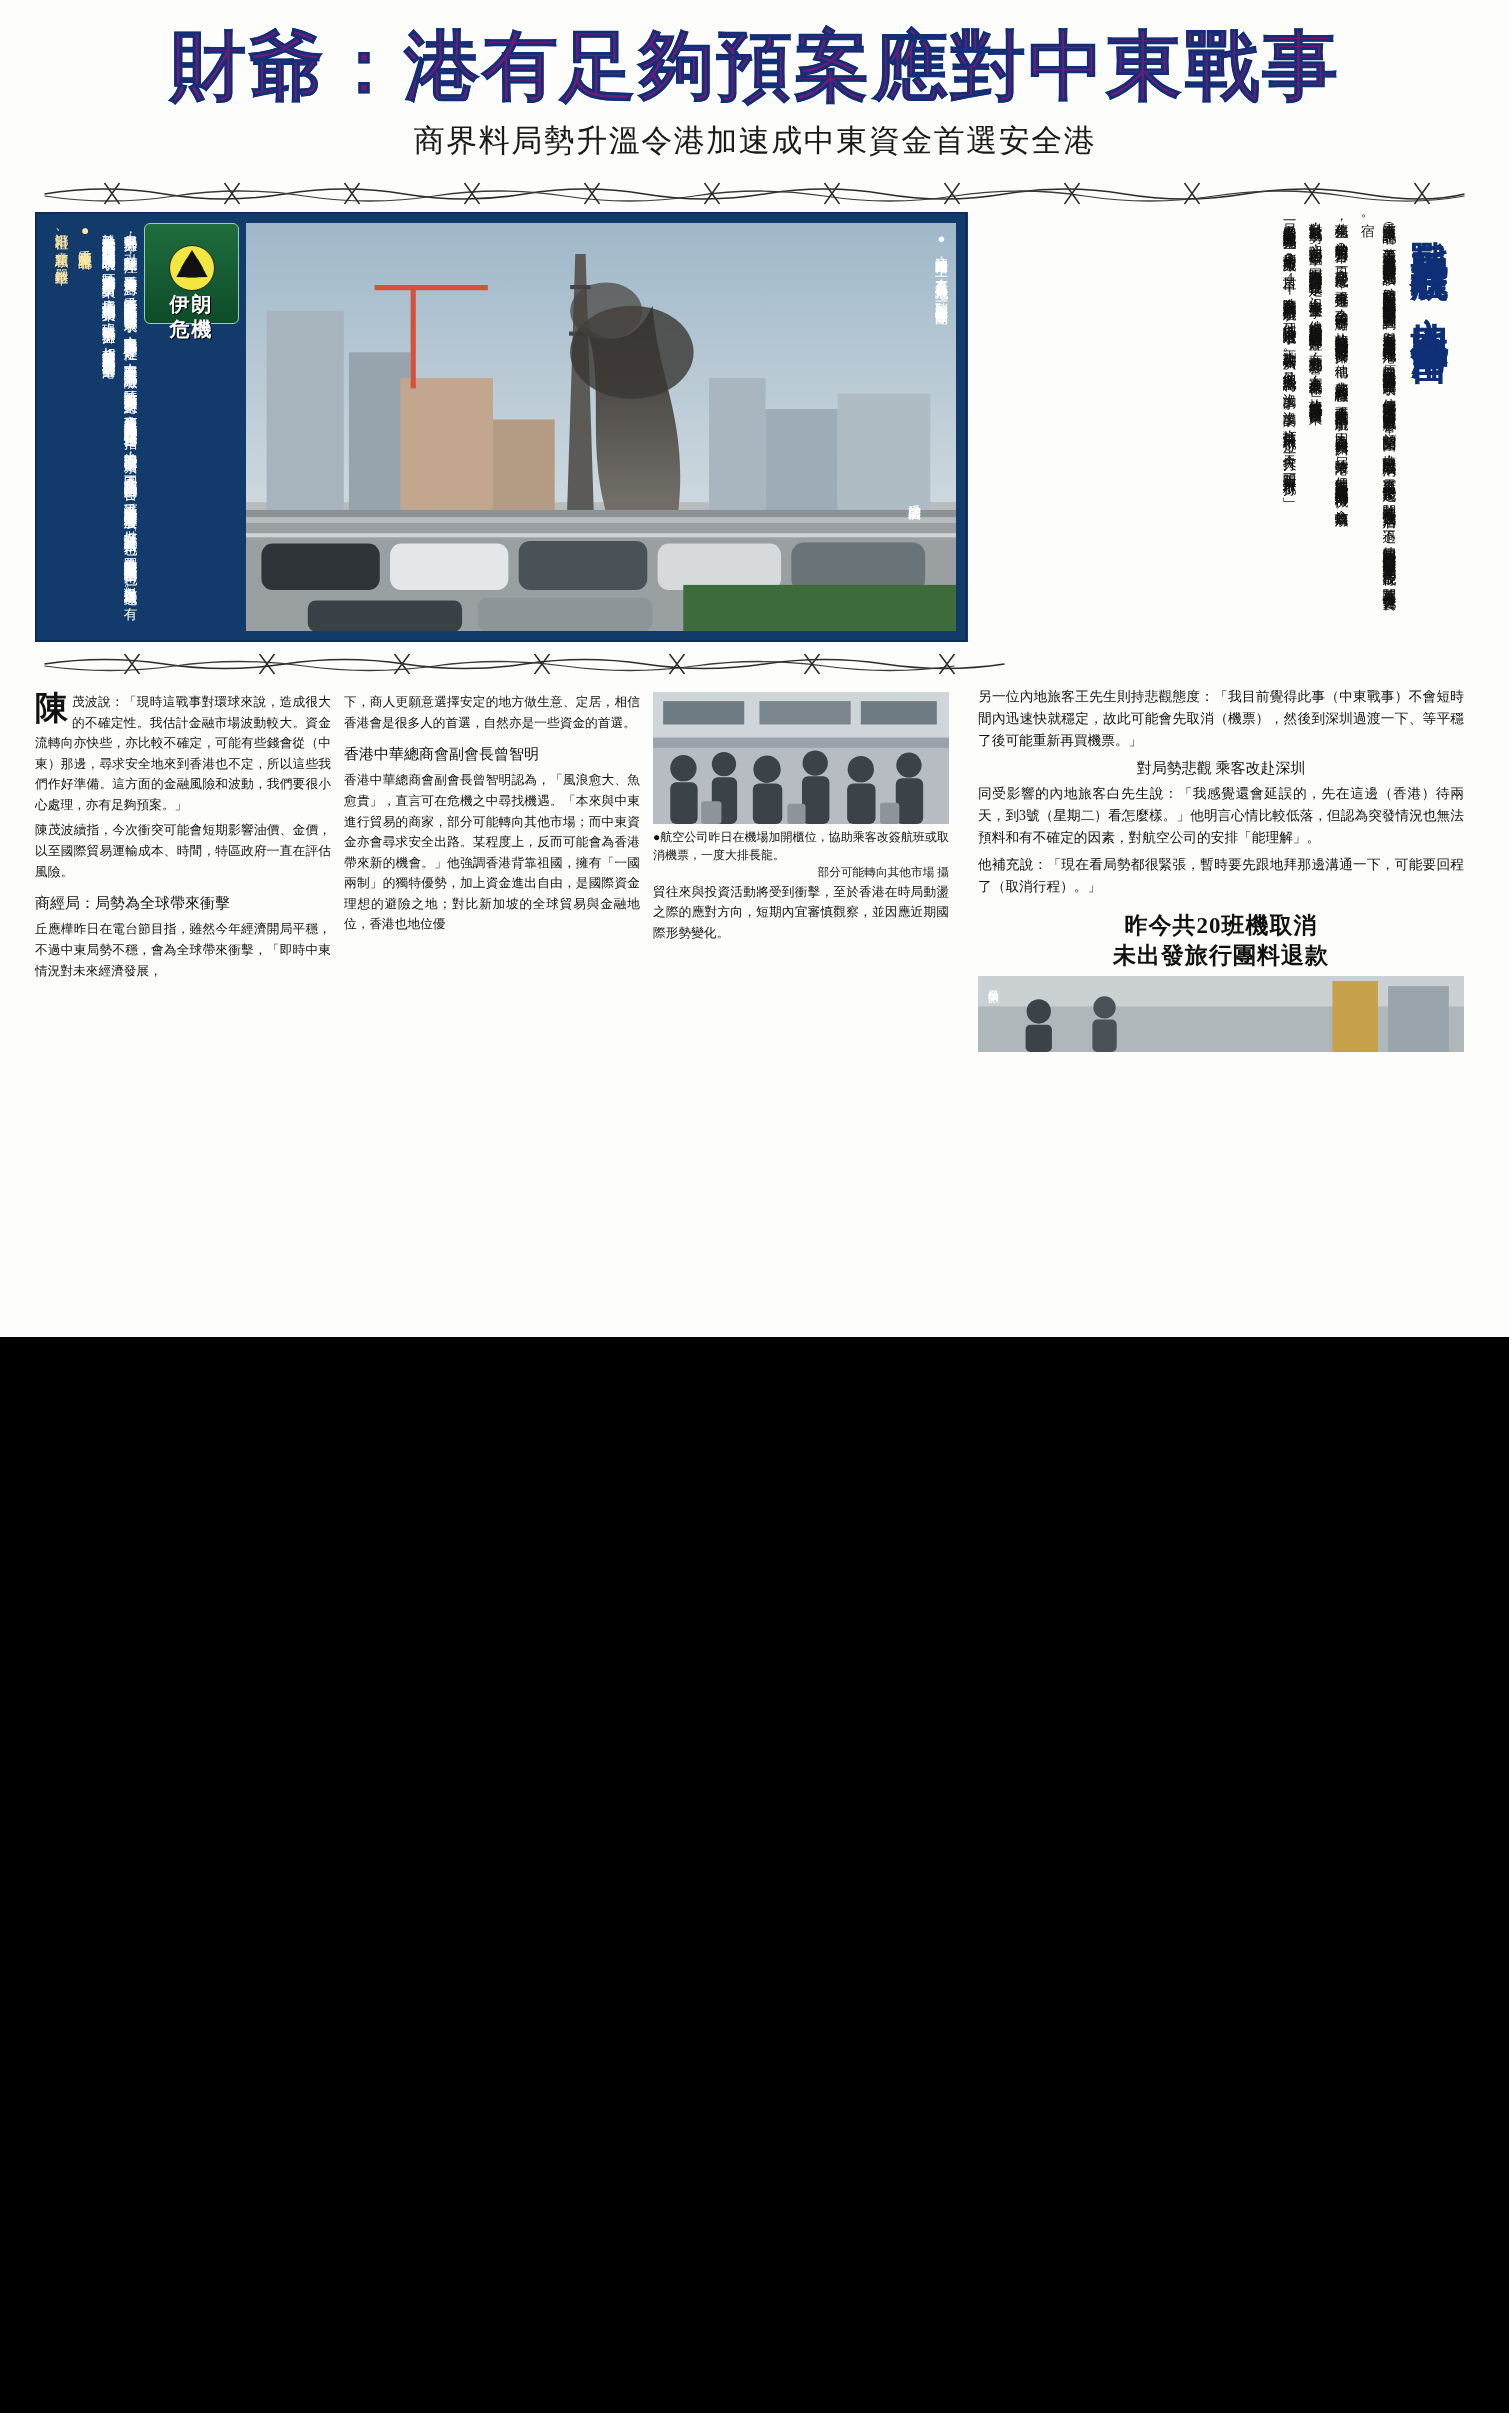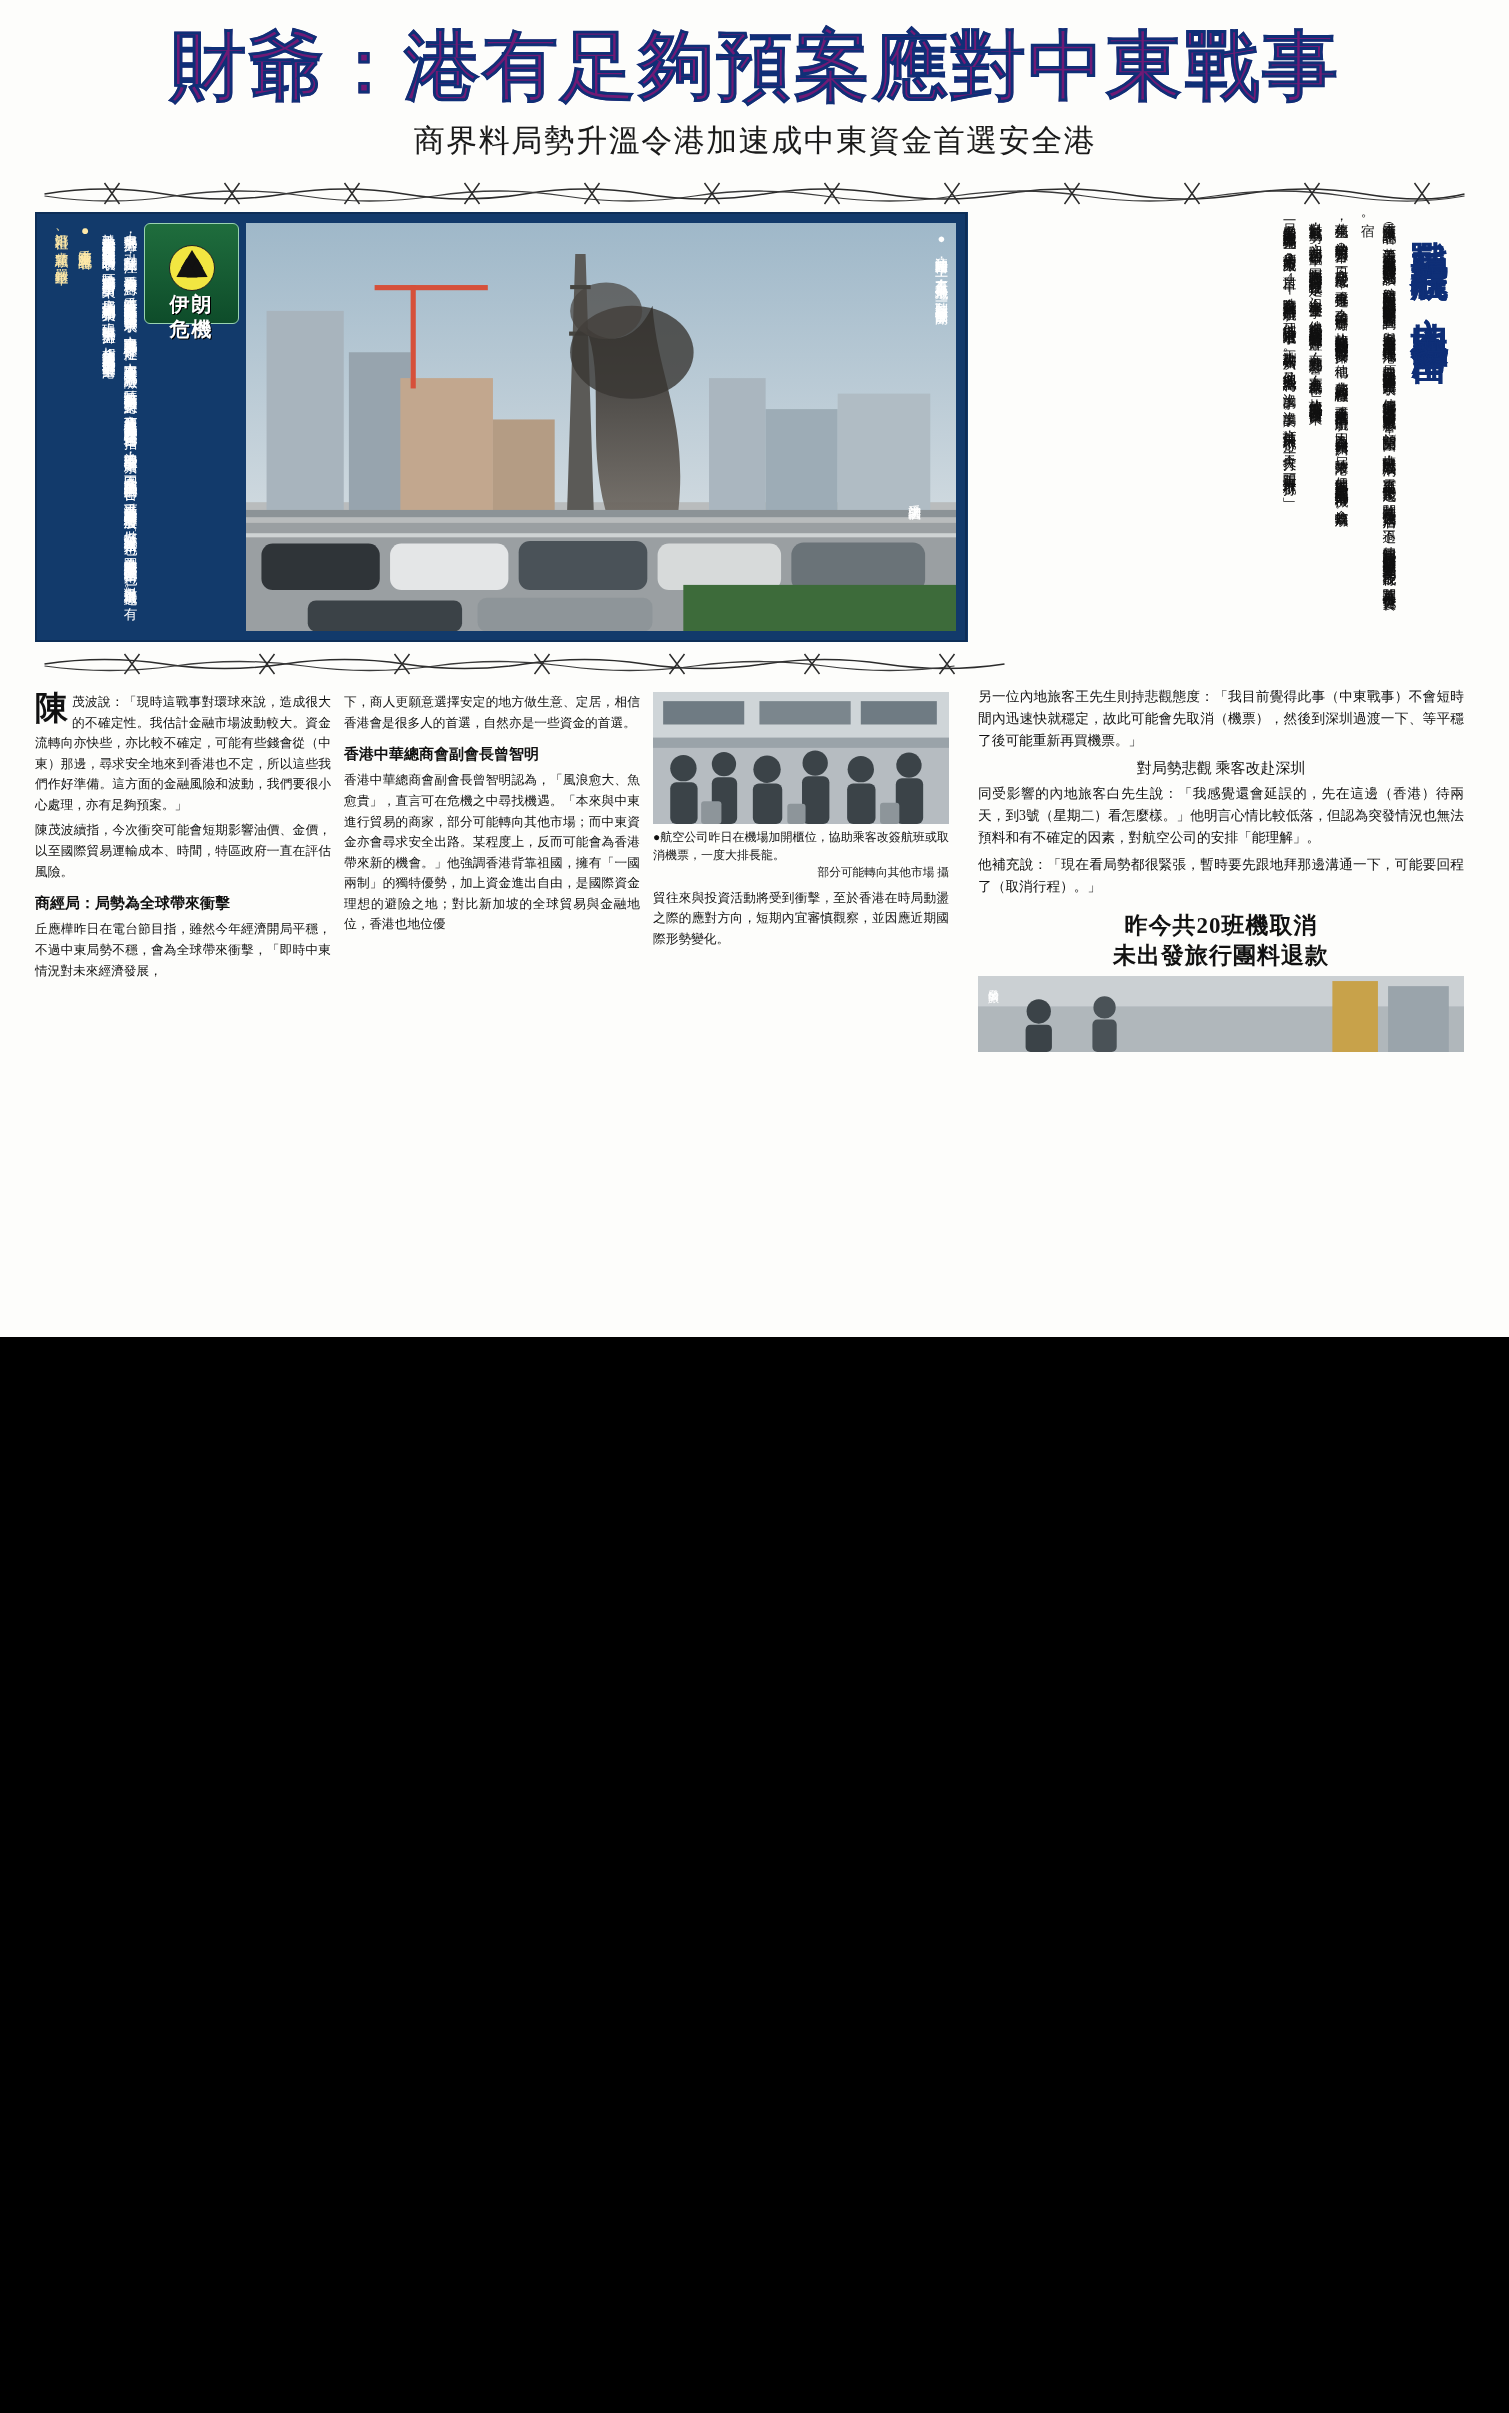--- a/index.html
+++ b/index.html
@@ -287,21 +287,21 @@
   .dropcap {
     float: left;
     font-size: 33px;
     line-height: 0.9;
     font-weight: bold;
     margin: 2px 4px 0 0;
     font-family: "Liberation Serif", serif;
   }
   .subhead {
     font-family: "Liberation Serif", serif;
-    font-weight: bold;
+    font-weight: normal;
     font-size: 15px;
     margin: 9px 0 4px 0;
     color: #111;
   }
   .para { margin: 0 0 5px 0; }
 
   .photo2 {
     width: 296px;
     height: 132px;
     background: #8a97a6;
@@ -547,21 +547,21 @@
                     <rect x="95" y="215" width="40" height="45" rx="6"></rect>
                     <rect x="265" y="220" width="36" height="40" rx="6"></rect>
                     <rect x="448" y="218" width="38" height="42" rx="6"></rect>
                   </g>
                 </svg>
               </div>
               <div class="cap">
                 <span>●航空公司昨日在機場加開櫃位，協助乘客改簽航班或取消機票，一度大排長龍。</span>
               </div>
               <div class="cap cap-right">部分可能轉向其他市場 攝</div>
-              <p class="para" style="margin-top:6px;">貿往來與投資活動將受到衝擊，至於香港在時局動盪之際的應對方向，短期內宜審慎觀察，並因應近期國際形勢變化。</p>
+              <p class="para" style="margin-top:0;">貿往來與投資活動將受到衝擊，至於香港在時局動盪之際的應對方向，短期內宜審慎觀察，並因應近期國際形勢變化。</p>
             </div>
           </div>
         </div>
 
         <div class="lower-right">
           <div class="right-sub">另一位內地旅客王先生則持悲觀態度：「我目前覺得此事（中東戰事）不會短時間內迅速快就穩定，故此可能會先取消（機票），然後到深圳過渡一下、等平穩了後可能重新再買機票。」</div>
           <div class="right-subhead">對局勢悲觀 乘客改赴深圳</div>
           <div class="right-sub">同受影響的內地旅客白先生說：「我感覺還會延誤的，先在這邊（香港）待兩天，到3號（星期二）看怎麼樣。」他明言心情比較低落，但認為突發情況也無法預料和有不確定的因素，對航空公司的安排「能理解」。</div>
           <div class="right-sub" style="margin-top:5px;">他補充說：「現在看局勢都很緊張，暫時要先跟地拜那邊溝通一下，可能要回程了（取消行程）。」</div>
           <div class="boxhead" style="white-space:pre-line;text-align:center;">昨今共20班機取消

